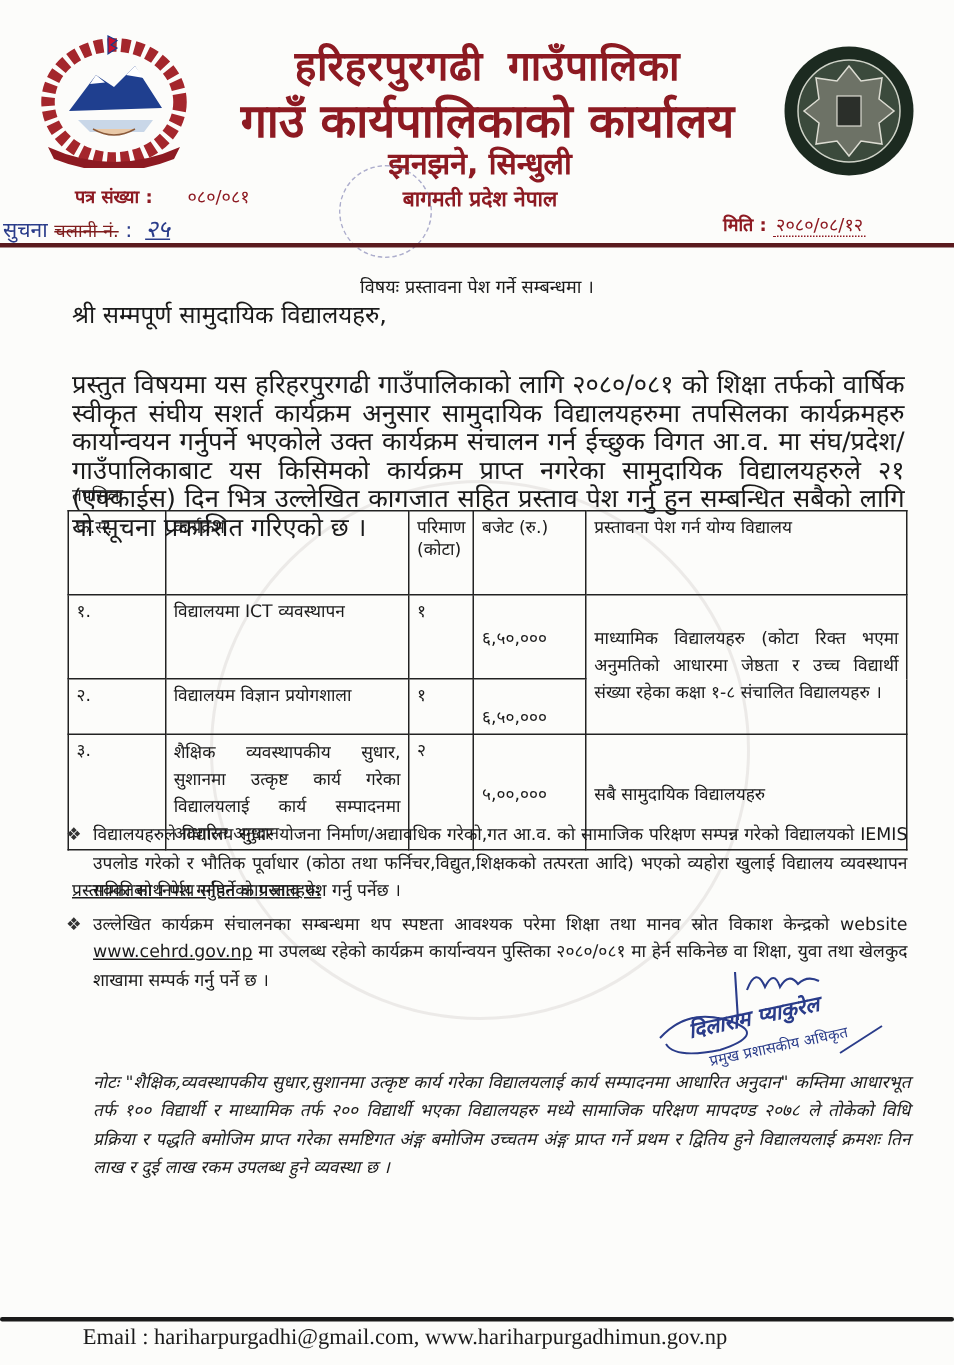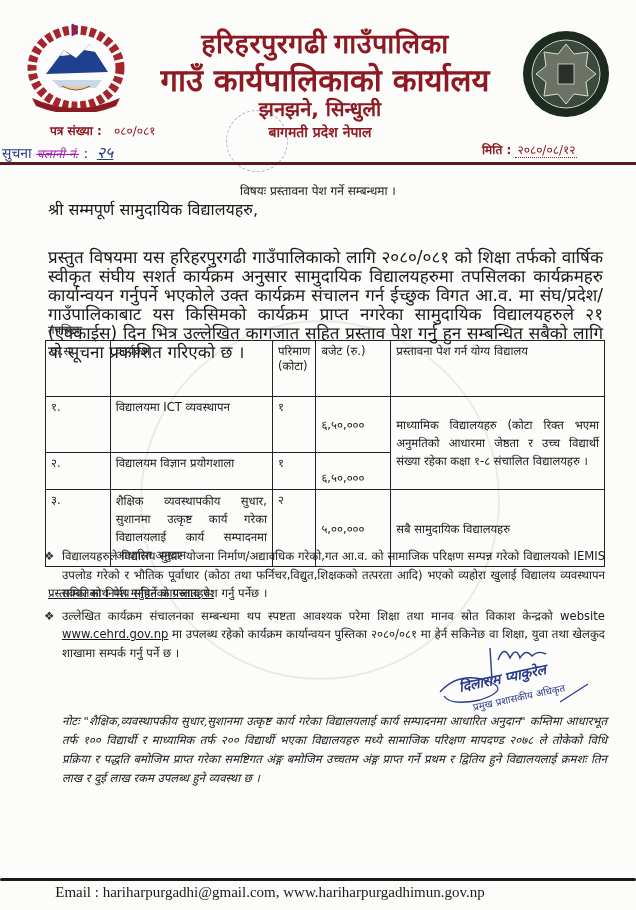--- a/index.html
+++ b/index.html
@@ -5,35 +5,35 @@
   * { box-sizing: border-box; margin: 0; padding: 0; }
   html, body { width: 636px; height: 910px; background: #fbfbf9; overflow: hidden; }
   body { position: relative; font-family: "DejaVu Sans", sans-serif; color: #1a1a1a; }
 
   .page { position: absolute; left: 0; top: 0; width: 636px; height: 910px; background: #fcfcfa; }
 
   
   .logo-left { position: absolute; left: 24px; top: 22px; width: 104px; height: 90px; }
   .logo-right { position: absolute; left: 522px; top: 30px; width: 88px; height: 88px; }
   .title-1 { position: absolute; left: 150px; top: 24px; width: 350px; text-align: center;
-             font-family: Liberation Serif, serif; font-weight: bold; font-size: 27px; color: #8d1a22; letter-spacing: 0.5px; }
+             font-family: Liberation Mono, monospace; font-weight: bold; font-size: 27px; color: #8d1a22; letter-spacing: 0.5px; }
   .title-2 { position: absolute; left: 120px; top: 58px; width: 410px; text-align: center;
              font-family: "DejaVu Sans", sans-serif; font-weight: bold; font-size: 31px; color: #8d1a22; }
   .title-3 { position: absolute; left: 190px; top: 95px; width: 260px; text-align: center;
              font-weight: bold; font-size: 20px; color: #8d1a22; }
   .title-4 { position: absolute; left: 190px; top: 122px; width: 260px; text-align: center;
              font-weight: bold; font-size: 14px; color: #8d1a22; }
 
   .stamp { position: absolute; left: 226px; top: 110px; width: 62px; height: 62px; border-radius: 50%;
            border: 1.5px dashed #6e6fa8; opacity: 0.55; }
 
   .ref-no { position: absolute; left: 50px; top: 122px; font-size: 12px; color: #8d1a22; font-weight: bold; }
-  .ref-no .val { color: #8d1a22; font-weight: normal; margin-left: 8px; }
+  .ref-no .val { color: #8d1a22; font-weight: normal; margin-left: 19px; }
   .notice-no { position: absolute; left: 2px; top: 141px; font-size: 14px; color: #2a3c8a; }
-  .notice-no .strike { text-decoration: line-through; color: #a21caf; font-size: 12px; font-style: italic; }
+  .notice-no .strike { text-decoration: line-through; color: #7f1d1d; font-size: 12px; }
   .notice-no .hw { font-family: "DejaVu Serif", serif; font-style: italic; font-size: 16px; color: #2a3c8a; margin-left: 4px; text-decoration: underline; }
   .date { position: absolute; left: 482px; top: 141px; font-size: 12px; color: #8d1a22; font-weight: bold; }
   .date .val { font-weight: normal; border-bottom: 1px dotted #8d1a22; padding: 0 2px; }
 
   .header-rule { position: absolute; left: 0; top: 162px; width: 636px; height: 3px; background: #5a1a1e; }
 
   
   .subject { position: absolute; left: 0; top: 182px; width: 636px; text-align: center; font-size: 12px; }
   .addressee { position: absolute; left: 48px; top: 200px; font-size: 16px; line-height: 19px; }
 

